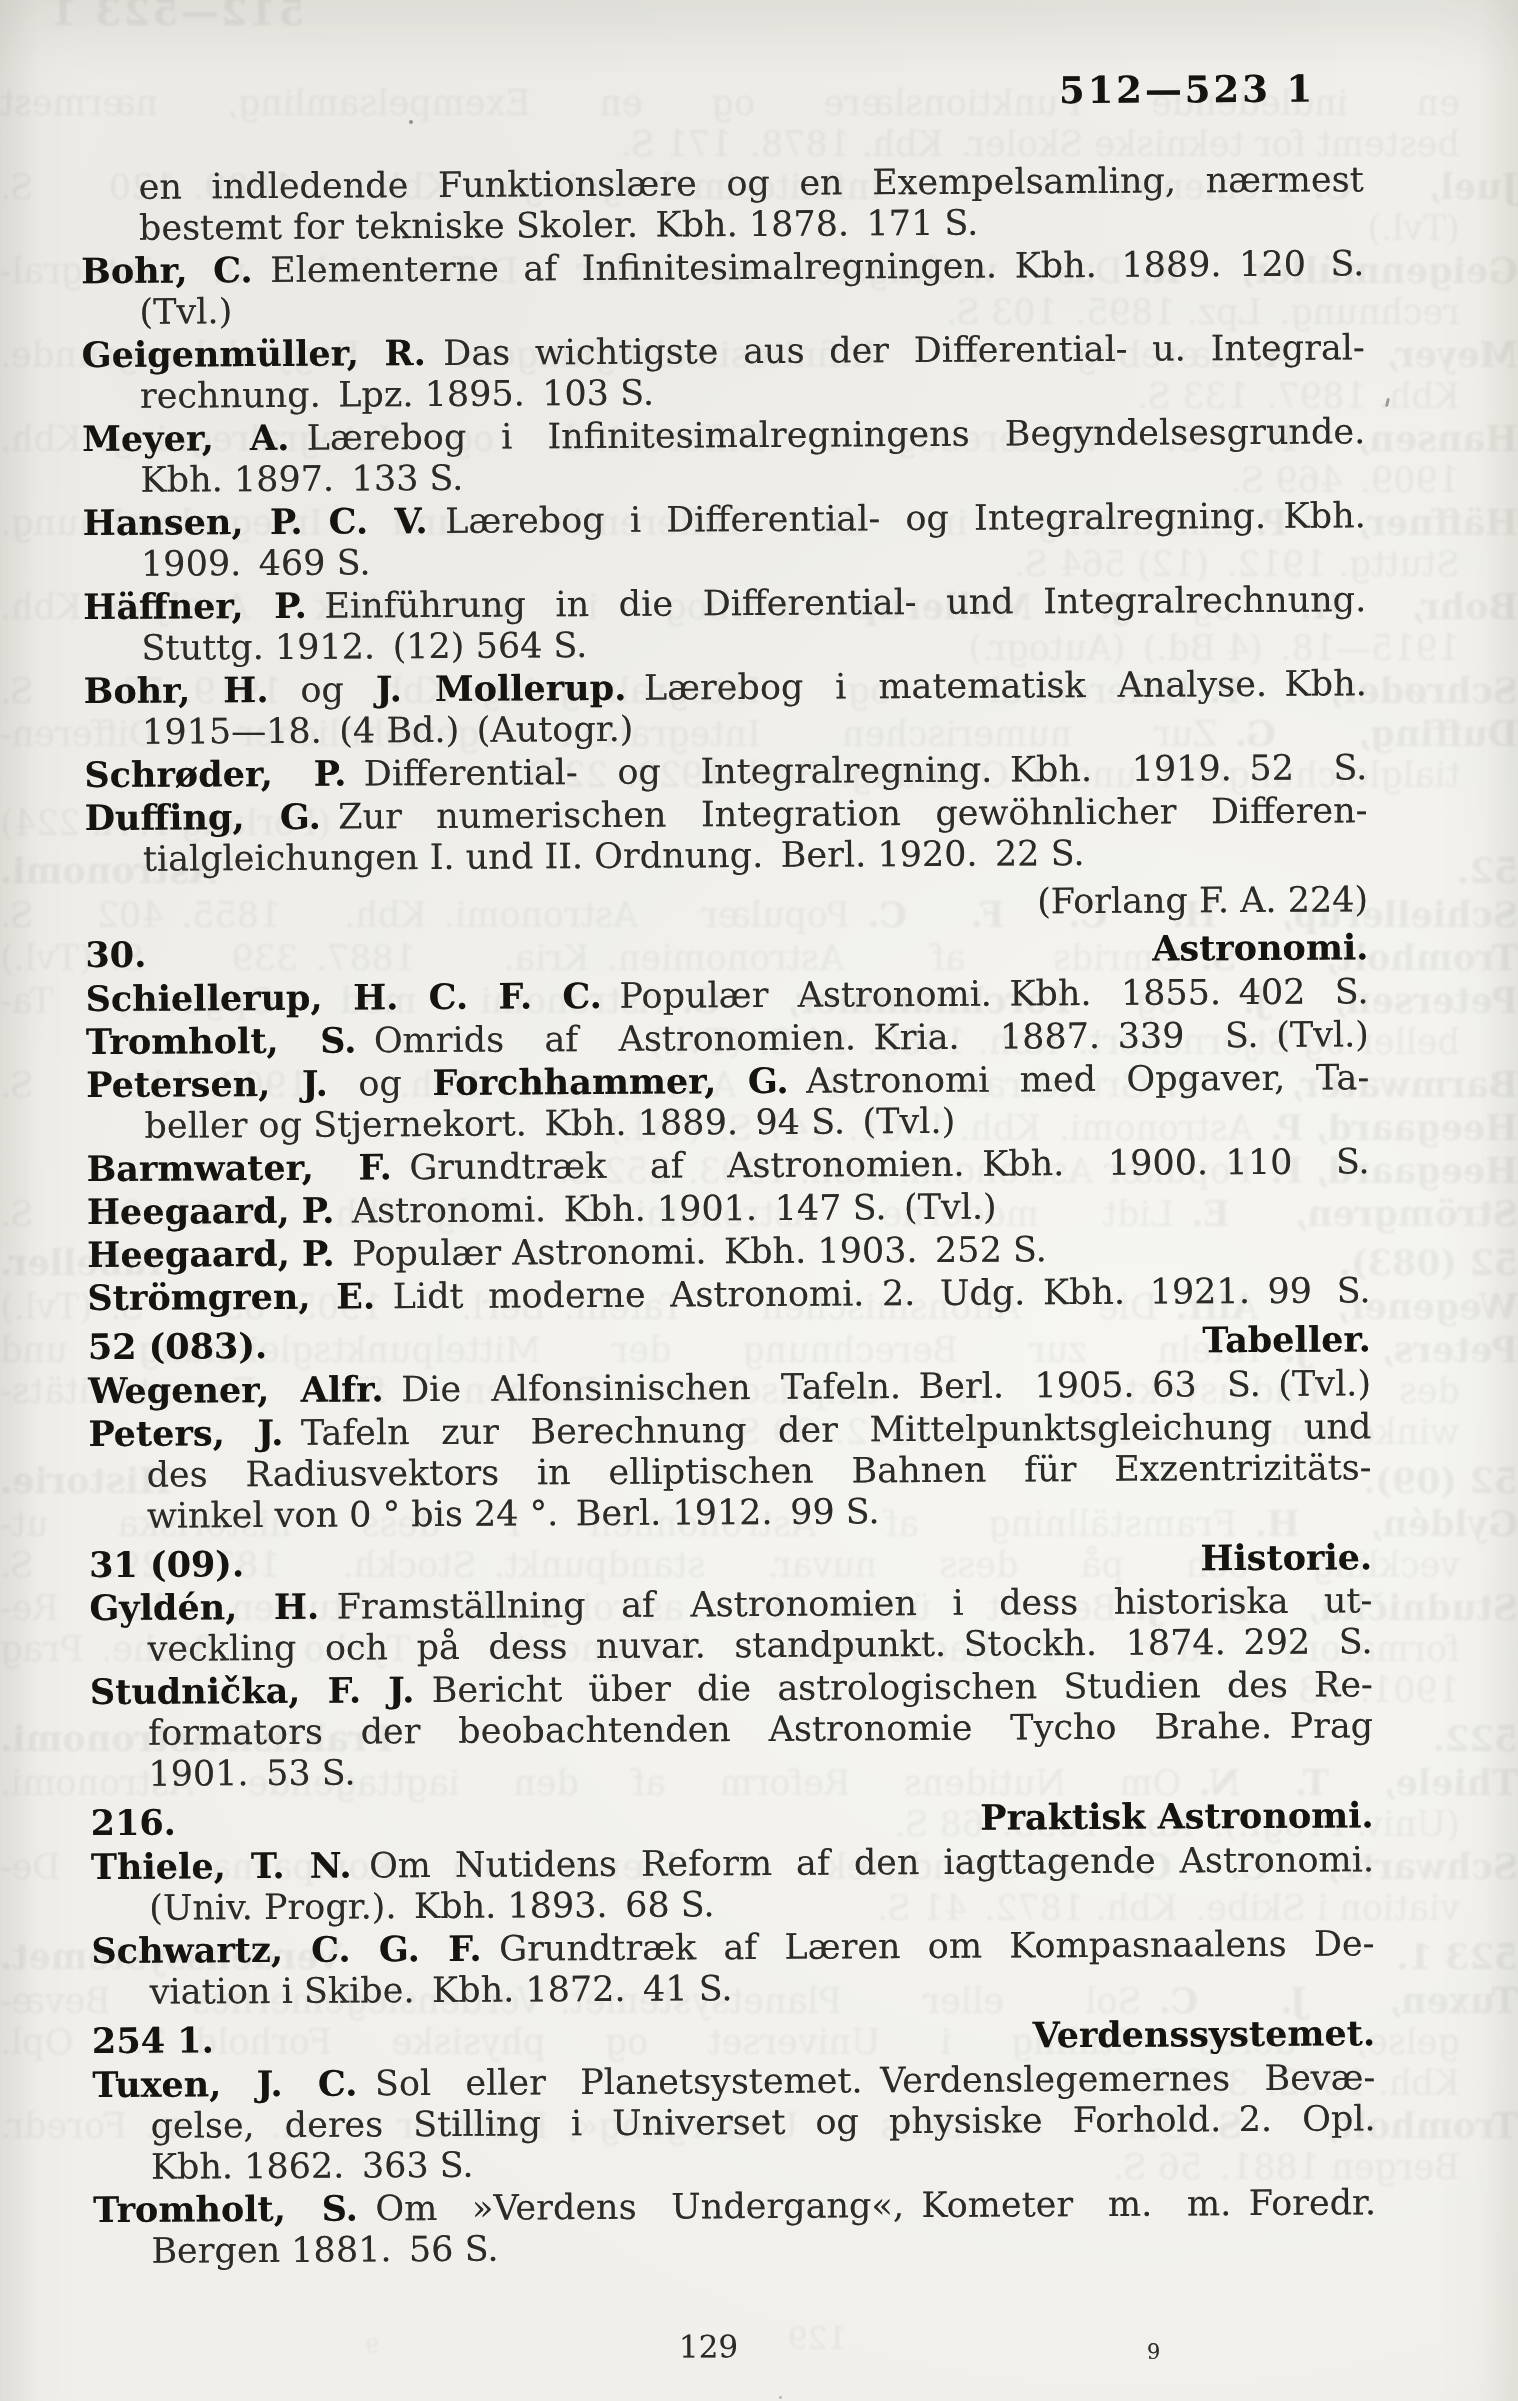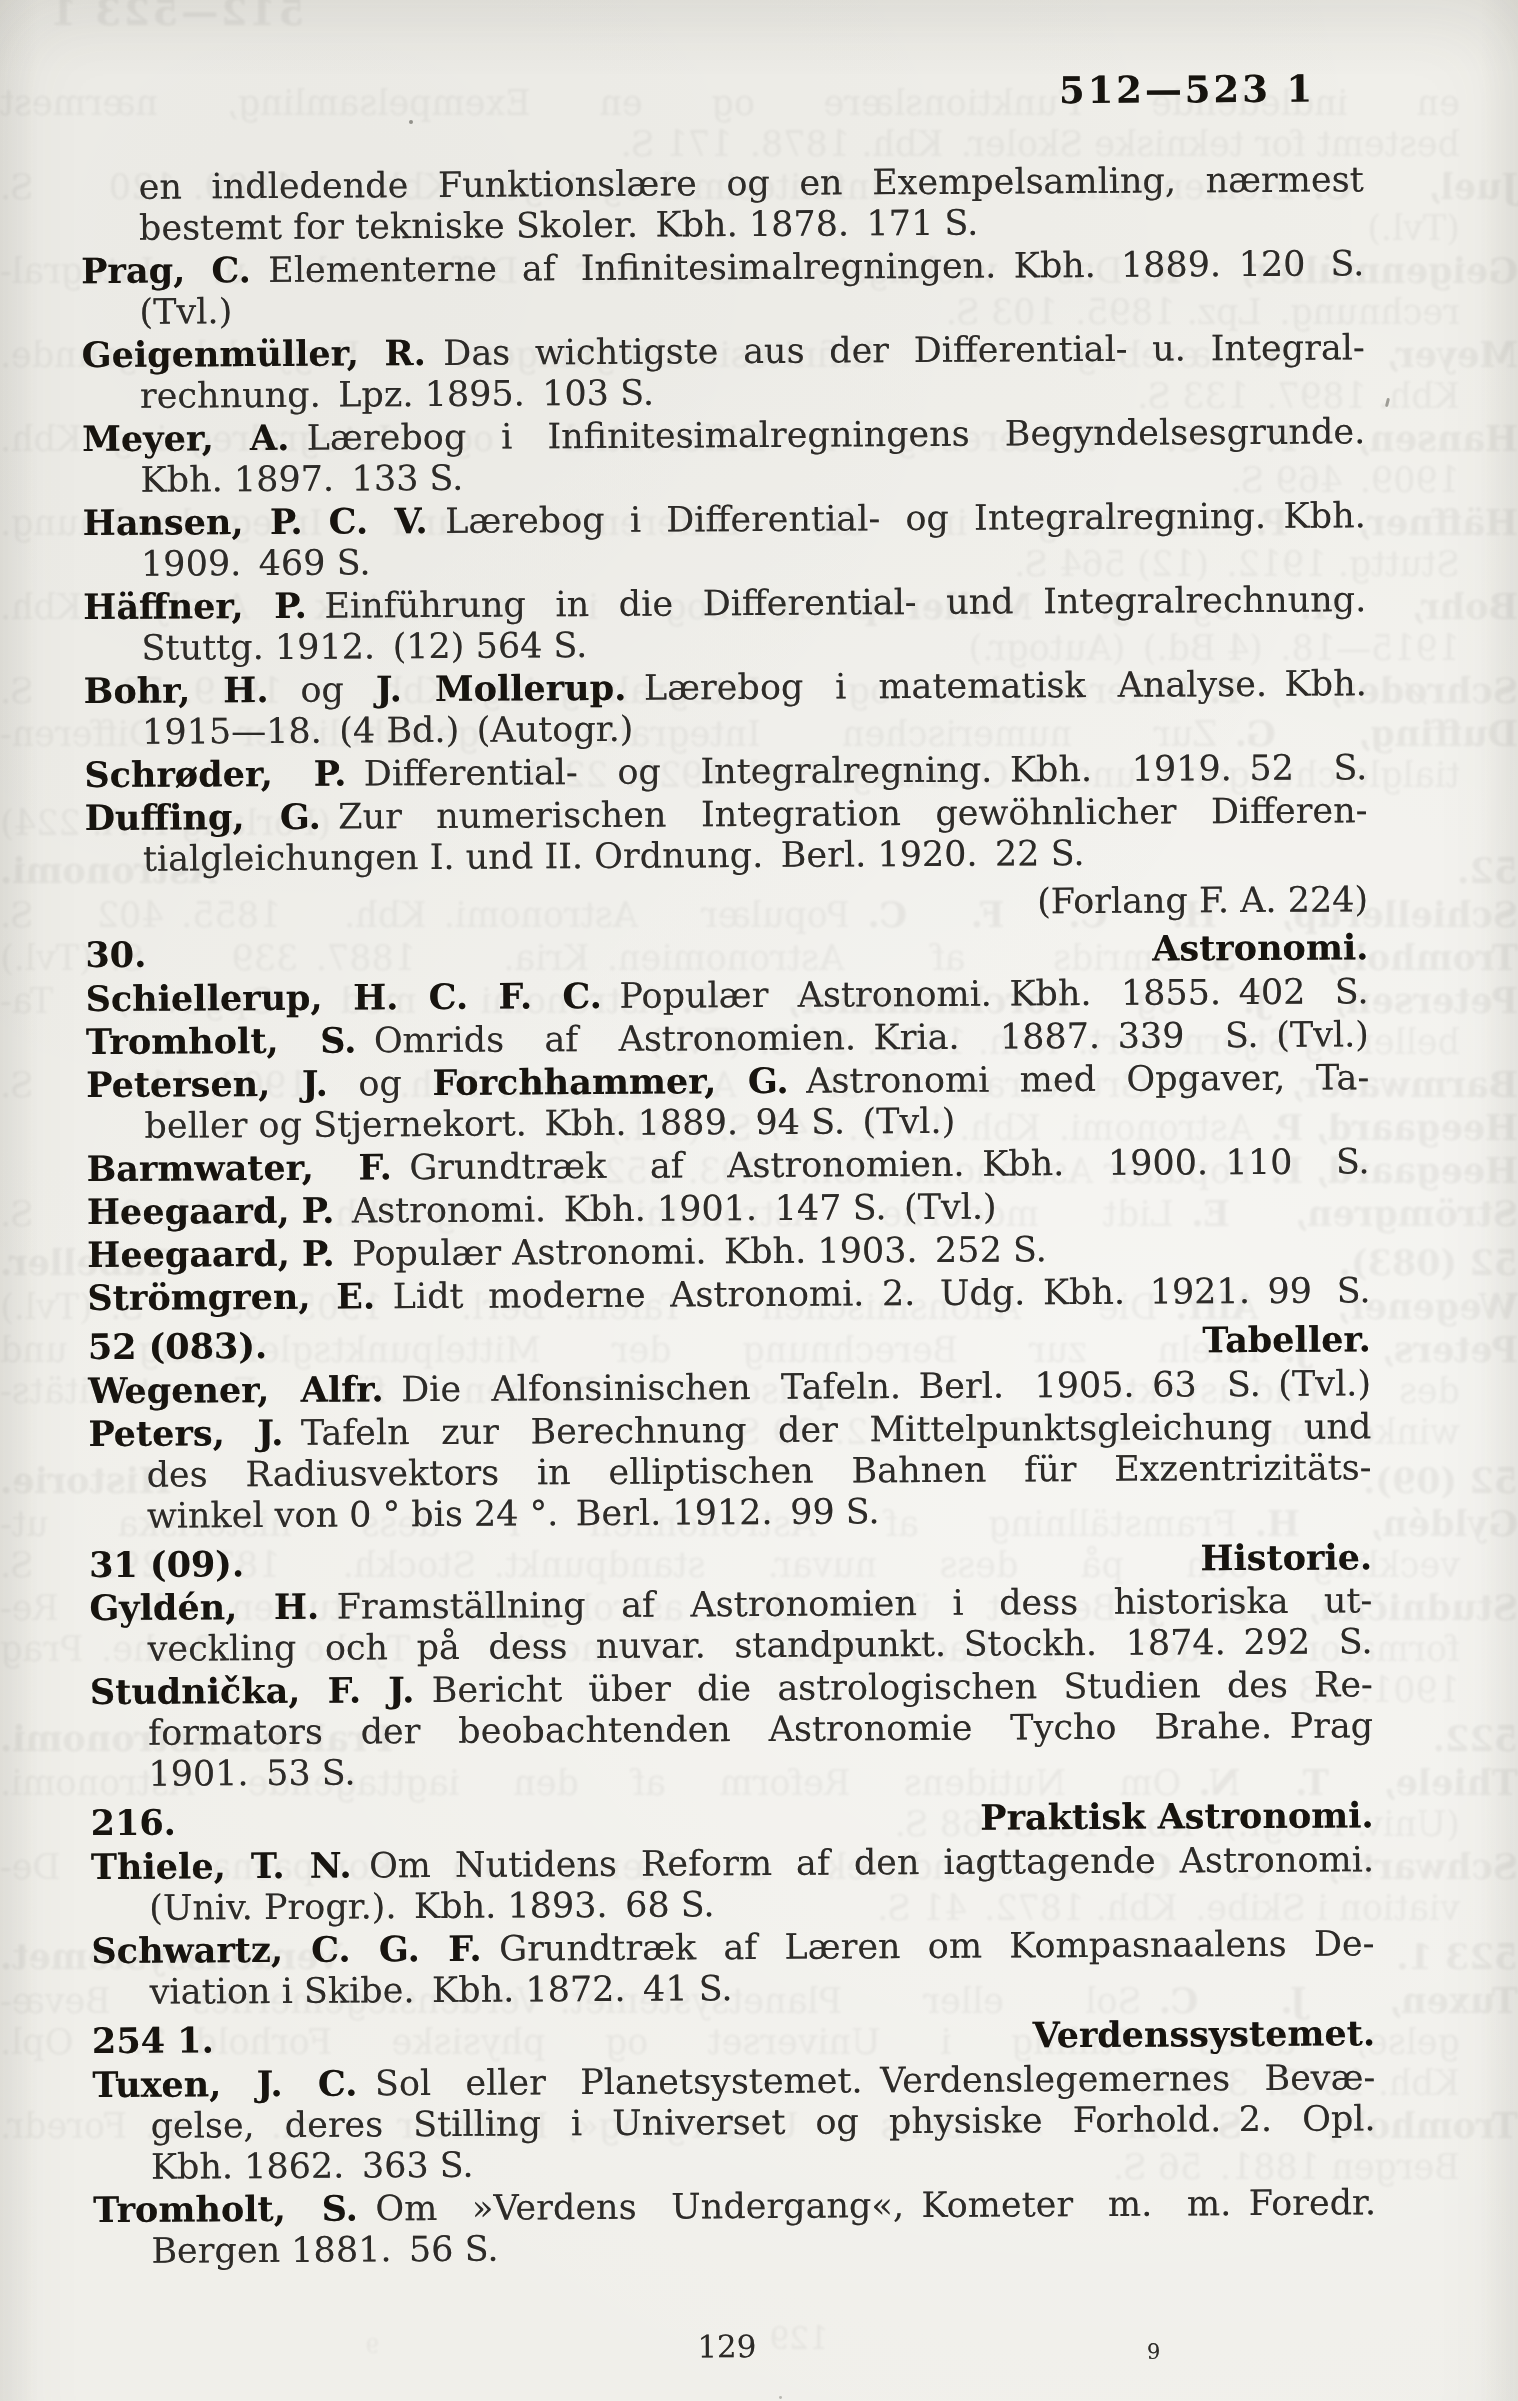--- a/index.html
+++ b/index.html
@@ -42,21 +42,21 @@
   .cont { padding-left:58px; }
   .j { text-align:justify; text-align-last:justify; }
   .right-note { text-align:right; margin-top:6.7px; }
   .head {
     display:flex; justify-content:space-between;
     margin:6.7px 0 2.9px; font-weight:bold; color:#17140f;
   }
   b.au { font-weight:bold; color:#17140f; }
   .page-number {
     position:absolute; left:671px; top:2329px; width:96px;
-    text-align:center; font-size:31px; line-height:34px;
+    font-size:31px; line-height:34px;
     text-shadow:0 0 0.5px rgba(45,43,40,.4);
   }
   .signature {
     position:absolute; left:1139px; top:2343px;
     font-size:21px; line-height:23px;
     text-shadow:0 0 0.5px rgba(45,43,40,.4);
   }
   .speck { position:absolute; z-index:3; background:#3a372f; border-radius:50%; pointer-events:none; }
   #speck1 { left:409px; top:120px; width:4.3px; height:4.3px; opacity:.5; }
   #speck2 { left:1386px; top:398px; width:3.4px; height:8.6px; border-radius:1.9px; transform:rotate(14deg); opacity:.45; }
@@ -159,21 +159,21 @@
 
   <div id="page-content">
 
     <div class="header-row">512—523 1</div>
 
     <div class="bib">
 
       <div class="ln cont j"><span>en indledende Funktionslære og en Exempelsamling, nærmest</span></div>
       <div class="ln cont"><span>bestemt for tekniske Skoler. Kbh. 1878. 171 S.</span></div>
 
-      <div class="ln first j"><b class="au">Prag, C.</b><span> Elementerne af Infinitesimalregningen. Kbh. 1889. 120 S.</span></div>
+      <div class="ln first j"><b class="au">Bohr, C.</b><span> Elementerne af Infinitesimalregningen. Kbh. 1889. 120 S.</span></div>
       <div class="ln cont"><span>(Tvl.)</span></div>
 
       <div class="ln first j"><b class="au">Geigenmüller, R.</b><span> Das wichtigste aus der Differential- u. Integral-</span></div>
       <div class="ln cont"><span>rechnung. Lpz. 1895. 103 S.</span></div>
 
       <div class="ln first j"><b class="au">Meyer, A.</b><span> Lærebog i Infinitesimalregningens Begyndelsesgrunde.</span></div>
       <div class="ln cont"><span>Kbh. 1897. 133 S.</span></div>
 
       <div class="ln first j"><b class="au">Hansen, P. C. V.</b><span> Lærebog i Differential- og Integralregning. Kbh.</span></div>
       <div class="ln cont"><span>1909. 469 S.</span></div>

